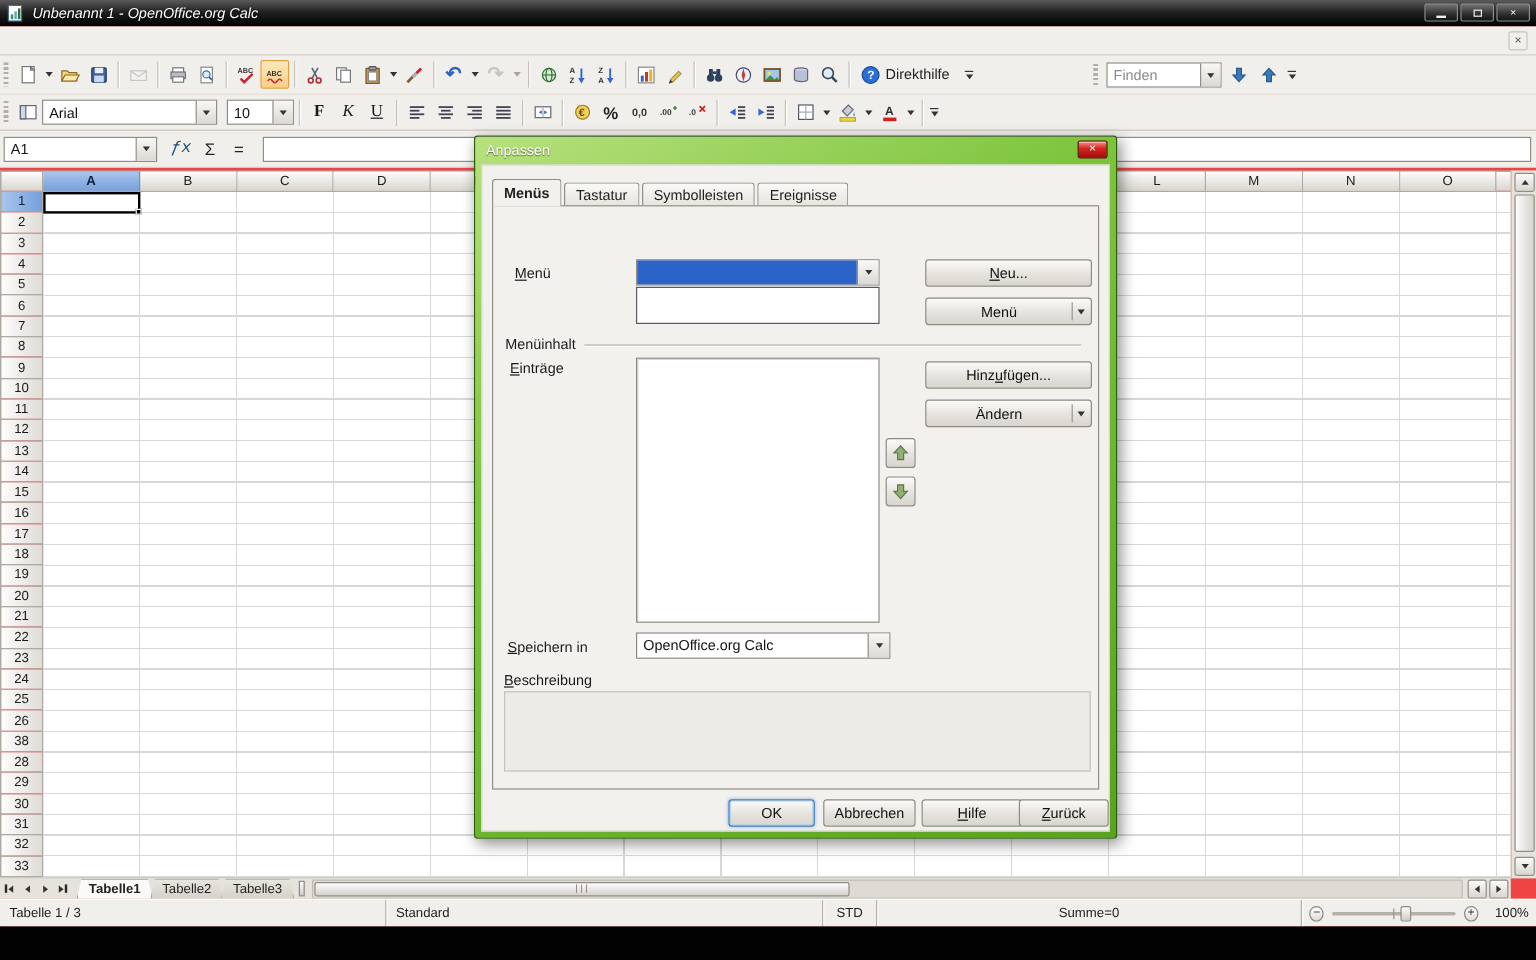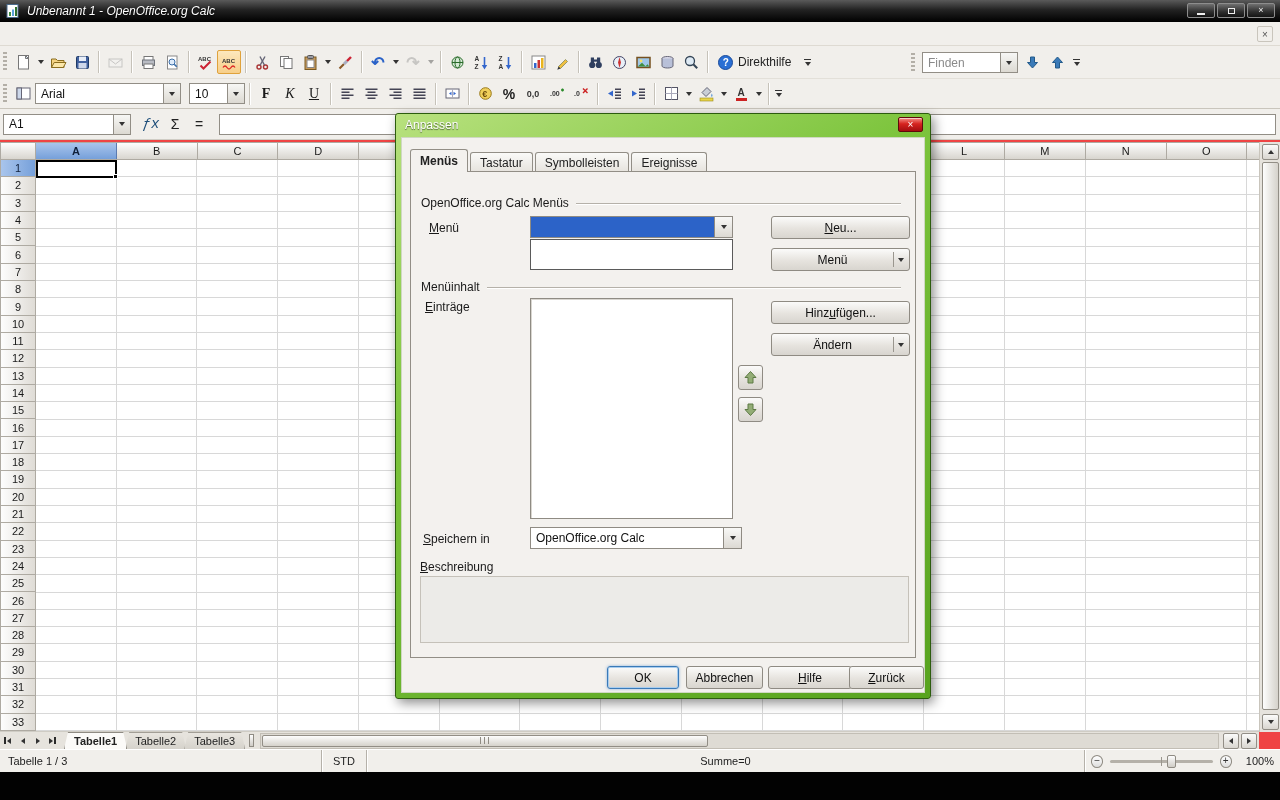--- a/index.html
+++ b/index.html
@@ -601,21 +601,21 @@
       <div class="rowheader">17</div>
       <div class="rowheader">18</div>
       <div class="rowheader">19</div>
       <div class="rowheader">20</div>
       <div class="rowheader">21</div>
       <div class="rowheader">22</div>
       <div class="rowheader">23</div>
       <div class="rowheader">24</div>
       <div class="rowheader">25</div>
       <div class="rowheader">26</div>
-      <div class="rowheader">27</div>
+      <div class="rowheader">38</div>
       <div class="rowheader">28</div>
       <div class="rowheader">29</div>
       <div class="rowheader">30</div>
       <div class="rowheader">31</div>
       <div class="rowheader">32</div>
       <div class="rowheader">33</div>
     </div>
 
   <div class="grid">
     <div class="selection">
@@ -665,20 +665,23 @@
       </div>
     <div class="hs-btn" style="margin-right:2px">
         <span class="tri-r"></span>
       </div>
   </div>
 
   <div class="statusbar">
     <div class="seg seg1">
         <span>Tabelle 1 / 3</span>
       </div>
+    <div class="seg seg2">
+        <span>Standard</span>
+      </div>
     <div class="seg seg3">
         <span>STD</span>
       </div>
     <div class="seg seg4">
         <span>Summe=0</span>
       </div>
     <div class="zoomseg">
       <div class="zoom-btn">
           <span>−</span>
         </div>
@@ -704,24 +707,20 @@
       <div class="dtabs">
 
       <div class="dtab selected">Menüs</div>
           <div class="dtab">Tastatur</div>
           <div class="dtab">Symbolleisten</div>
           <div class="dtab">Ereignisse</div>
         </div>
 
       <div class="dpanel">
 
-        <div class="gline" style="top:24px">
-          <span>OpenOffice.org Calc Menüs</span>
-            <span class="hline"></span>
-        </div>
 
         <span class="dlabel" style="left:18px;top:49px"><u>M</u>enü</span>
 
         <div class="dcombo focused" style="left:119px;top:44px;width:203px;height:22px">
           <span class="val"></span>
           <span class="cdd">
               <span class="tri-d"></span>
             </span>
         </div>
         <div class="dlist-open" style="left:119px;top:67px;width:203px;height:31px"></div>

